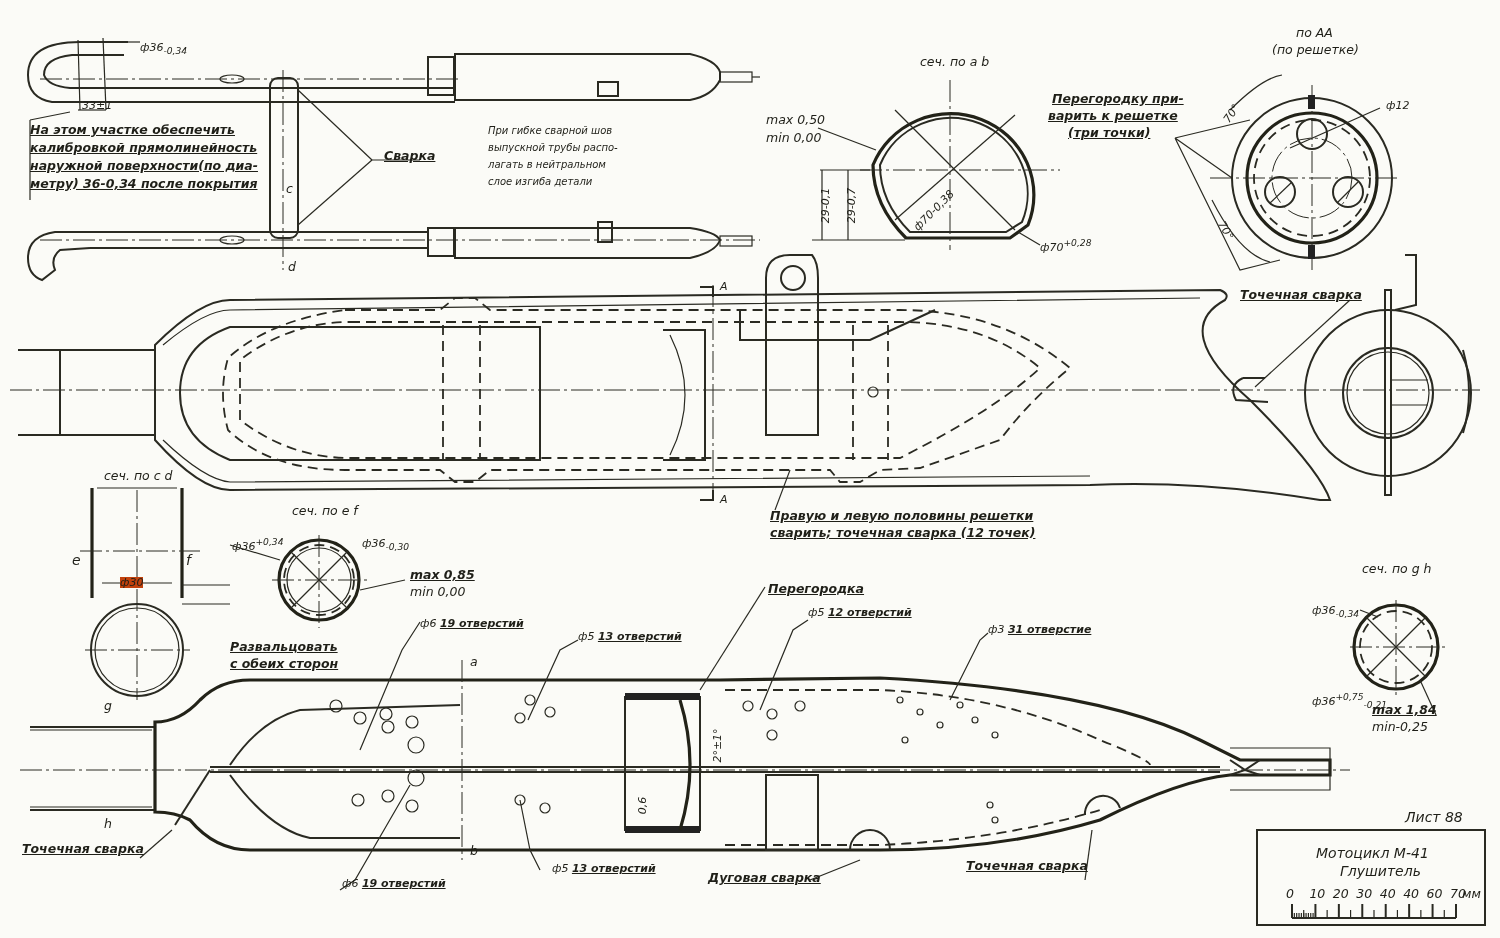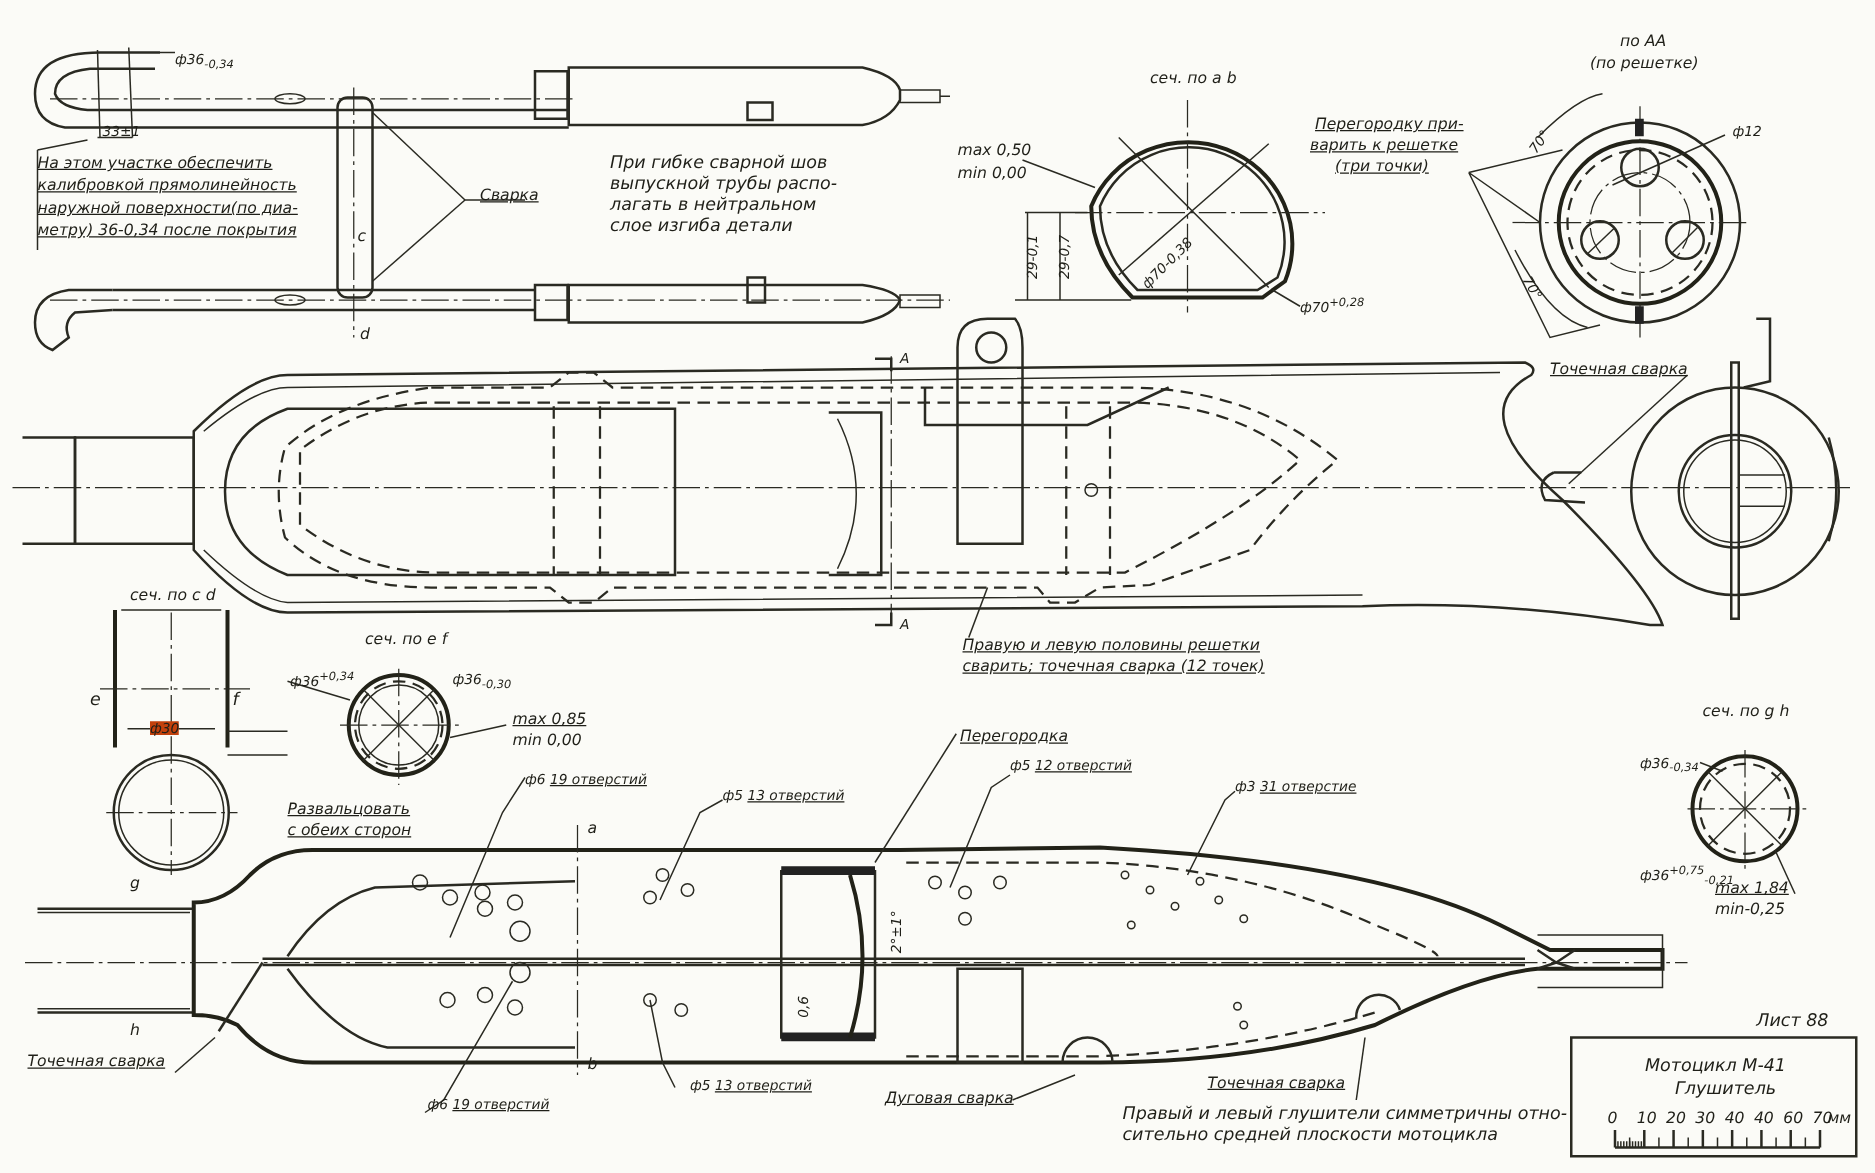--- a/index.html
+++ b/index.html
@@ -4,25 +4,25 @@
 <style>
   html, body { margin:0; padding:0; background:#fbfbf7; }
   #sheet { position:relative; width:1500px; height:938px; overflow:hidden; background:#fbfbf7; }
   svg.drw { position:absolute; left:0; top:0; width:1500px; height:938px; }
   .ln { stroke:#2a2a22; fill:none; stroke-width:2; }
   .thk { stroke:#222218; fill:none; stroke-width:3.2; }
   .thin { stroke:#2a2a22; fill:none; stroke-width:1.2; }
   .dash { stroke:#2a2a22; fill:none; stroke-width:1.8; stroke-dasharray:10 6; }
   .cl { stroke:#2a2a22; fill:none; stroke-width:1; stroke-dasharray:22 4 3 4; }
   .t { position:absolute; font-family:"DejaVu Sans", sans-serif; font-style:italic; color:#1f1f18; white-space:nowrap; line-height:1; }
-  .u { text-decoration:underline; }
+  .u { text-decoration:underline;font-weight:bold; }
   .small { font-size:11px; }
   .med { font-size:12.5px; }
   .lg { font-size:14px; }
-  .note { font-size:14px; line-height:17px; white-space:pre; }
+  .note { font-size:10px; line-height:17px; white-space:pre; }
 </style>
 </head>
 <body>
 
 <div id="sheet">
 
 <svg class="drw" viewBox="0 0 1500 938">
 
   <g>
 
@@ -358,22 +358,20 @@
 <div class="t med u" style="left:708px;top:872px">Дуговая сварка</div>
 <div class="t med u" style="left:22px;top:843px">Точечная сварка</div>
 <div class="t med u" style="left:966px;top:860px">Точечная сварка</div>
 <div class="t small" style="left:700px;top:740px;transform:rotate(-90deg)">2°±1°</div>
 <div class="t small" style="left:634px;top:800px;transform:rotate(-90deg)">0,6</div>
 <div class="t med" style="left:470px;top:656px">a</div>
 <div class="t med" style="left:470px;top:845px">b</div>
 <div class="t med" style="left:104px;top:700px">g</div>
 <div class="t med" style="left:104px;top:818px">h</div>
 
-<div class="t note" style="left:898px;top:883px">Правый и левый глушители симметричны отно-
-сительно средней плоскости мотоцикла</div>
 
 <div class="t lg" style="left:1405px;top:810px">Лист 88</div>
 <div class="t lg" style="left:1316px;top:846px">Мотоцикл М-41</div>
 <div class="t lg" style="left:1340px;top:864px">Глушитель</div>
 <div id="scale-labels">
       <div class="t med" style="left: 1286px; top: 888px;">0</div>
       <div class="t med" style="left: 1309.43px; top: 888px;">10</div>
       <div class="t med" style="left: 1332.86px; top: 888px;">20</div>
       <div class="t med" style="left: 1356.29px; top: 888px;">30</div>
       <div class="t med" style="left: 1379.71px; top: 888px;">40</div>

